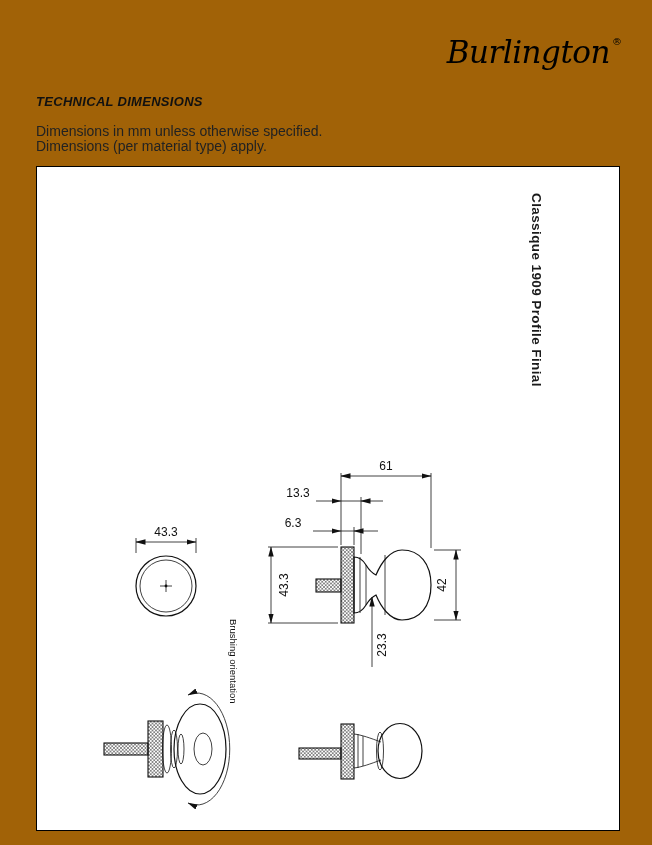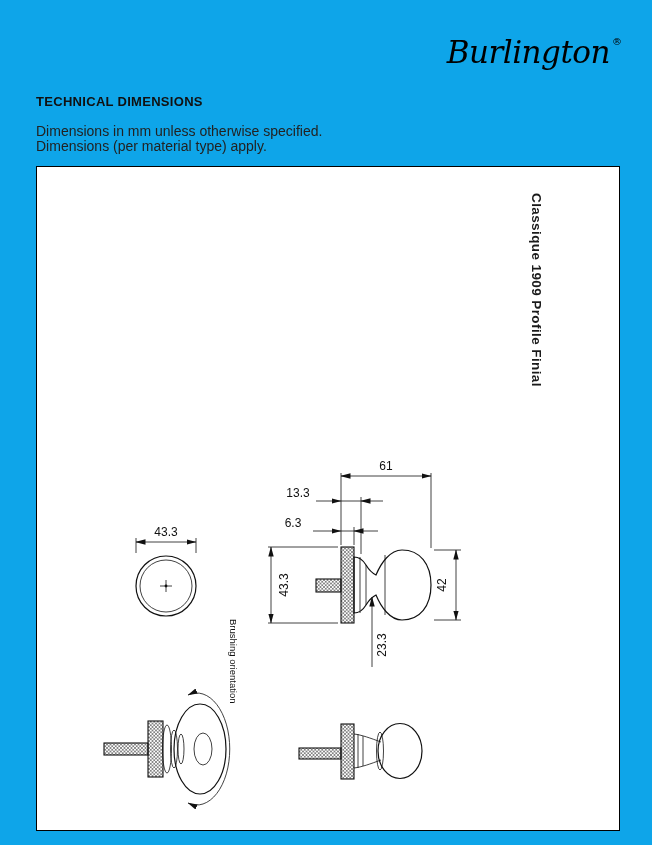--- a/index.html
+++ b/index.html
@@ -1,22 +1,22 @@
 <!DOCTYPE html>
 <html><head>
 <meta charset="utf-8">
 <style>
   html,body{margin:0;padding:0;background:#fff;}
-  .page{position:relative;width:652px;height:845px;background:#0ea5e9;overflow:hidden;
+  .page{position:relative;width:652px;height:845px;background:#a16207;overflow:hidden;
         font-family:"Liberation Sans",sans-serif;color:#111;}
   .logo{position:absolute;top:34px;right:30px;font-family:"DejaVu Serif",serif;
         font-style:italic;font-size:31px;color:#000;letter-spacing:-0.5px;white-space:nowrap;}
   .logo-reg{font-style:normal;font-size:10px;vertical-align:18px;margin-left:2px;letter-spacing:0;}
   .title{position:absolute;left:36px;top:94px;margin:0;font-size:13px;font-weight:700;
-         letter-spacing:0.3px;color:#111;}
+         letter-spacing:0.3px;color:#111;font-style:italic;}
   .note{position:absolute;left:36px;font-size:14px;color:#222;}
   .note1{top:123px;}
   .note2{top:138px;}
   .drawing-box{position:absolute;left:36px;top:166px;width:582px;height:663px;
                border:1.3px solid #000;background:#fff;}
   .product-label{position:absolute;left:492px;top:26px;writing-mode:vertical-rl;
                  font-size:13.5px;font-weight:600;letter-spacing:0.4px;color:#1a1a1a;
                  white-space:nowrap;}
   .drawing-svg{position:absolute;left:0;top:0;}
   .drawing-svg text{font-family:"Liberation Sans",sans-serif;font-size:12px;fill:#111;}

